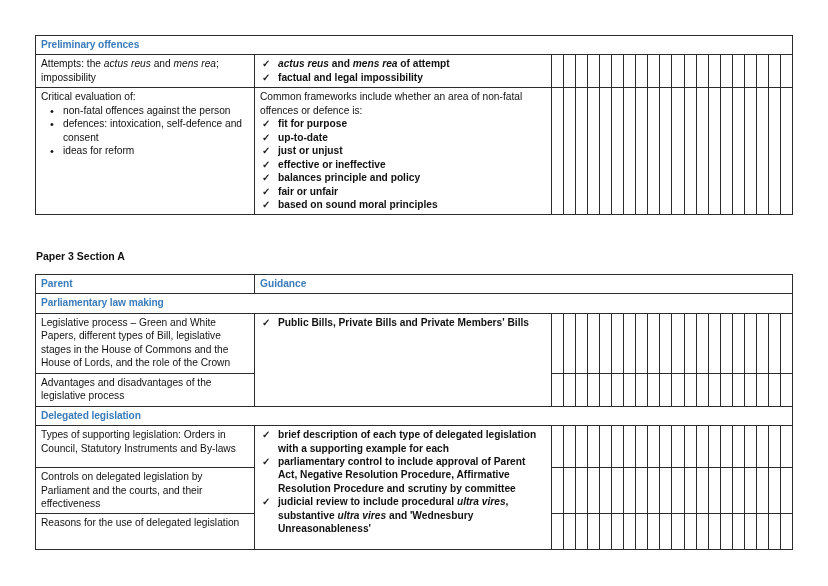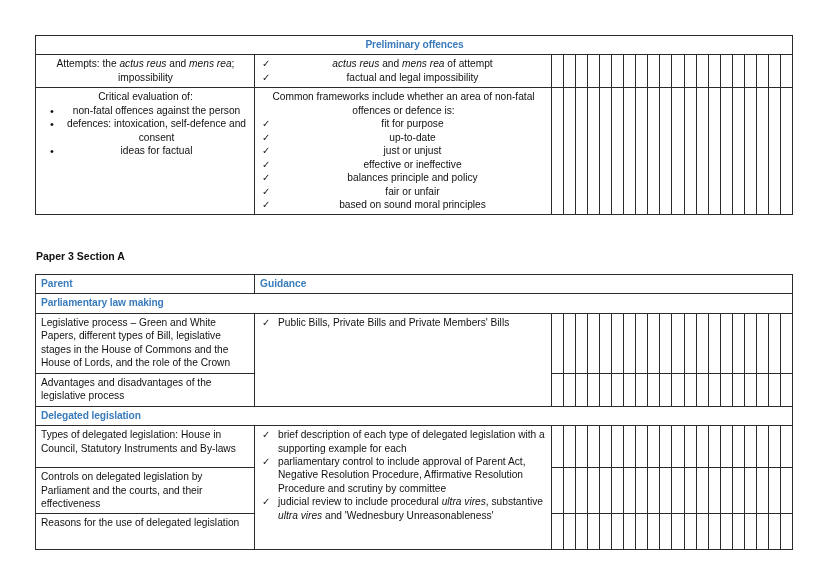--- a/index.html
+++ b/index.html
@@ -79,20 +79,21 @@
 
   ul.ticks {
     margin: 0;
     padding: 0 0 0 18px;
     list-style: none;
   }
   ul.ticks li {
     position: relative;
     padding: 0;
     margin: 0;
+    font-weight: bold;
   }
   ul.ticks li:before {
     content: "\2713";
     position: absolute;
     left: -16px;
     top: 0;
     font-size: 10px;
     color: #1c1c1c;
   }
   .plain-line { margin: 0; }
@@ -104,21 +105,21 @@
     font-size: 10.5px;
     font-weight: bold;
     color: #111111;
   }
 </style>
 </head>
 <body>
 
 <div class="page">
 
-  <table class="doc-table" id="tbl-top" style="left:35px; top:35px; width:758px;text-align:center;">
+  <table class="doc-table" id="tbl-top" style="left:35px; top:35px; width:758px;">
     <colgroup>
       <col class="col-content">
       <col class="col-guide">
     </colgroup>
     <tbody id="top-body">
         <tr>
           <td class="band" colspan="22">Preliminary offences</td>
         </tr>
         <tr style="height:29px;">
           <td>Attempts: the <em>actus reus</em> and <em>mens rea</em>; impossibility</td>
@@ -148,21 +149,21 @@
           <td class="tick" style="width:11.6px;"></td>
           <td class="tick" style="width:11.6px;"></td>
           <td class="tick" style="width:11.6px;"></td>
         </tr>
         <tr style="height:122px;">
           <td>
             <div class="plain-line">Critical evaluation of:</div>
             <ul class="bul">
               <li>non-fatal offences against the person</li>
               <li>defences: intoxication, self-defence and consent</li>
-              <li>ideas for factual</li>
+              <li>ideas for reform</li>
             </ul>
           </td>
           <td>
             <div class="plain-line">Common frameworks include whether an area of non-fatal offences or defence is:</div>
             <ul class="ticks">
               <li>fit for purpose</li>
               <li>up-to-date</li>
               <li>just or unjust</li>
               <li>effective or ineffective</li>
               <li>balances principle and policy</li>
@@ -257,21 +258,21 @@
           <td class="tick" style="width:11.6px;"></td>
           <td class="tick" style="width:11.6px;"></td>
           <td class="tick" style="width:11.6px;"></td>
           <td class="tick" style="width:11.6px;"></td>
           <td class="tick" style="width:11.6px;"></td>
         </tr>
         <tr>
           <td class="band" colspan="22">Delegated legislation</td>
         </tr>
         <tr style="height:42px;">
-          <td>Types of delegated legislation: House in Council, Statutory Instruments and By-laws</td>
+          <td>Types of supporting legislation: Orders in Council, Statutory Instruments and By-laws</td>
           <td rowspan="3">
             <ul class="ticks">
               <li>brief description of each type of delegated legislation with a supporting example for each</li>
               <li>parliamentary control to include approval of Parent Act, Negative Resolution Procedure, Affirmative Resolution Procedure and scrutiny by committee</li>
               <li>judicial review to include procedural <em>ultra vires</em>, substantive <em>ultra vires</em> and 'Wednesbury Unreasonableness'</li>
             </ul>
           </td>
           <td class="tick" style="width:11.6px;"></td>
           <td class="tick" style="width:11.6px;"></td>
           <td class="tick" style="width:11.6px;"></td>

